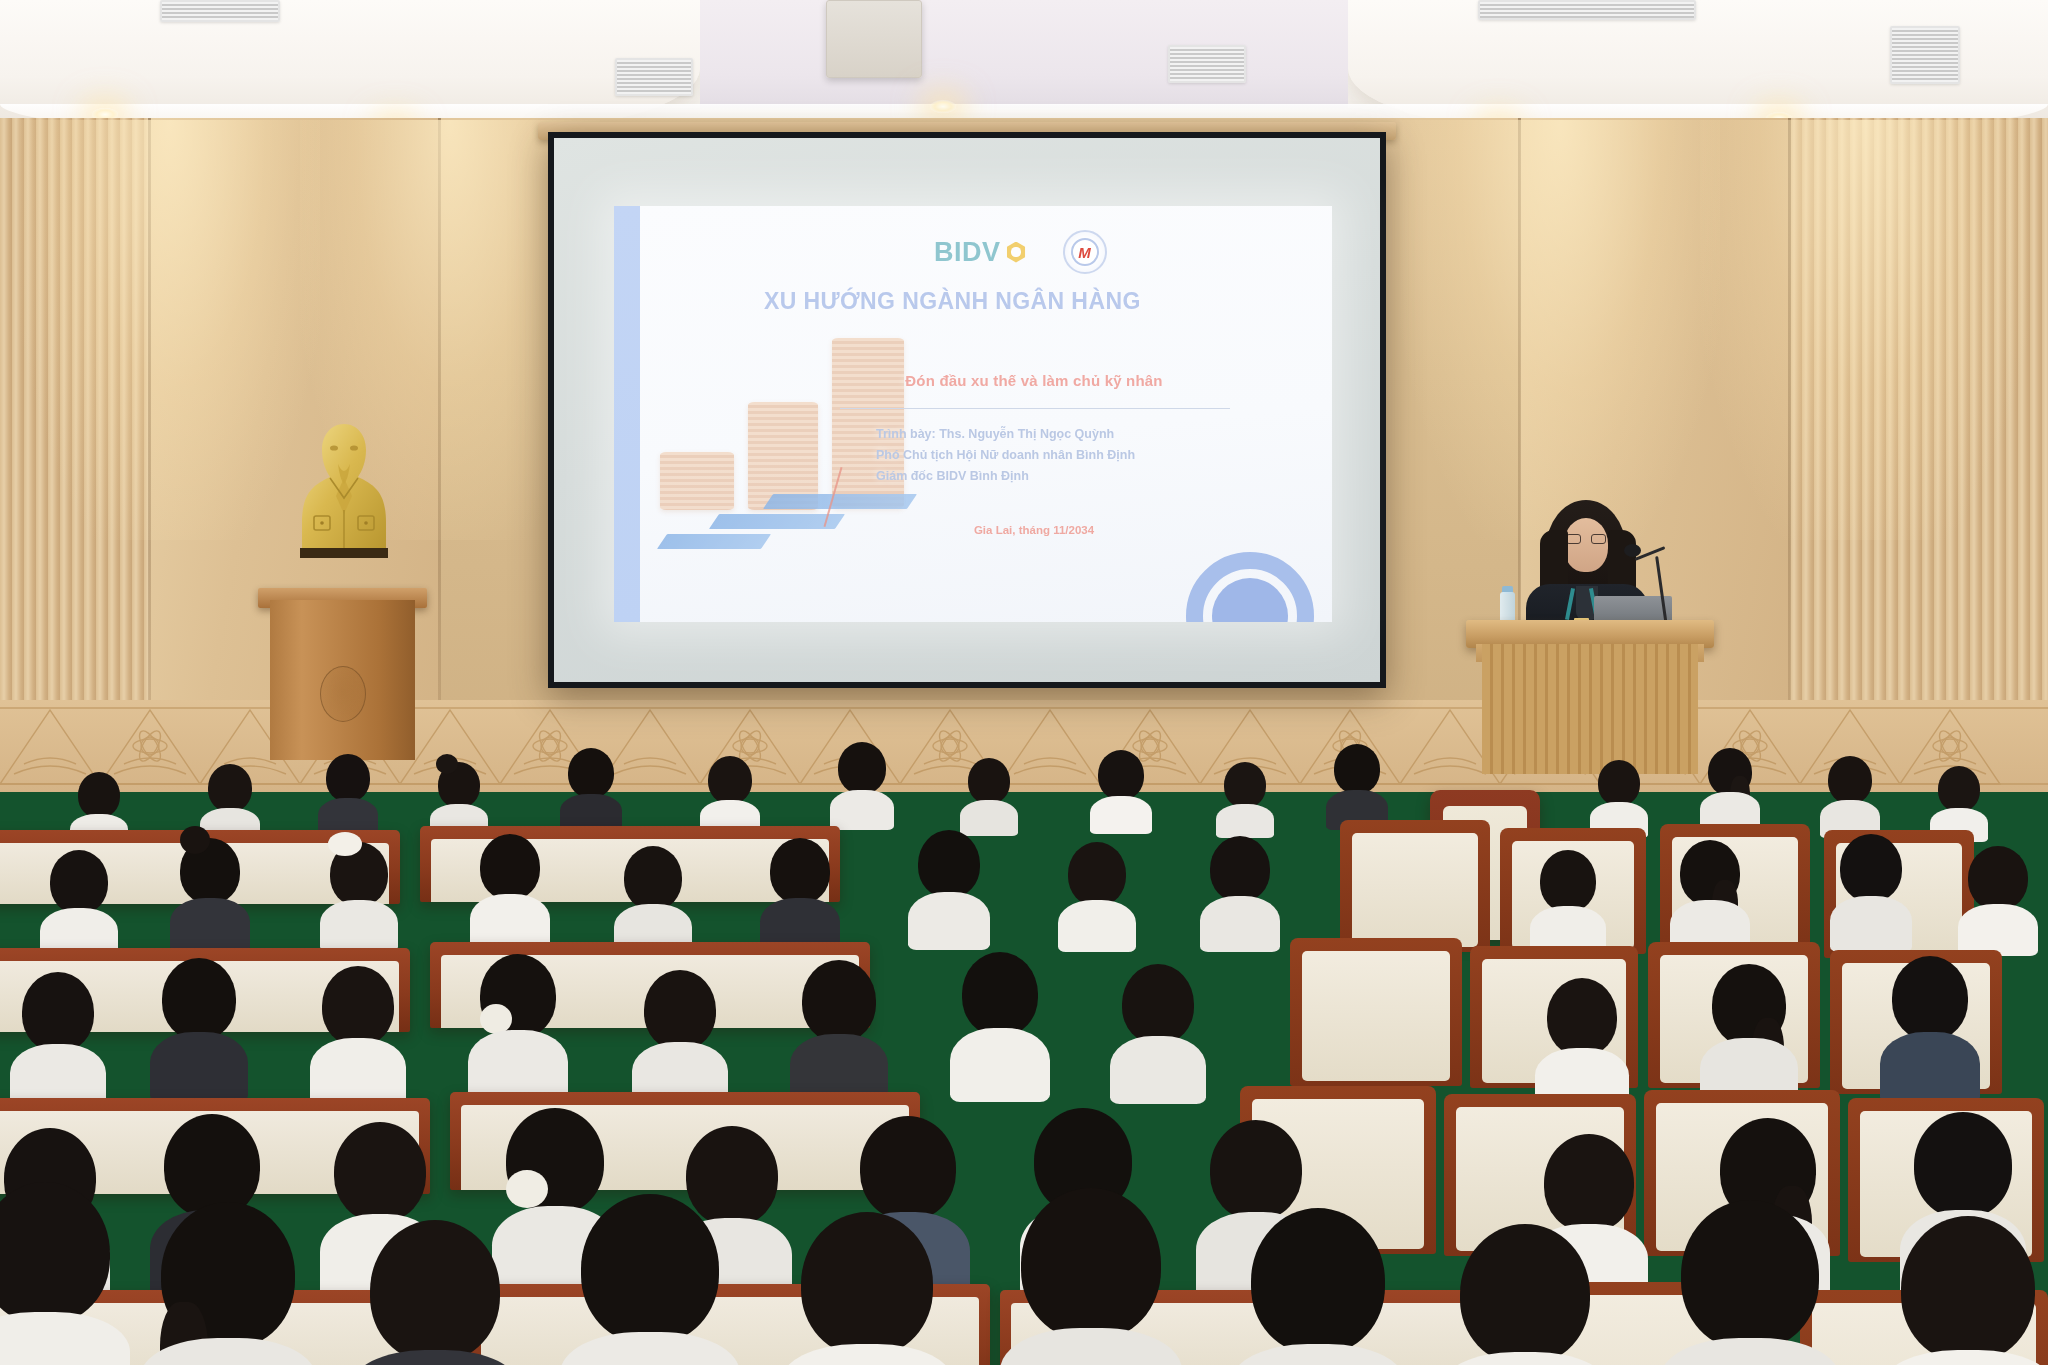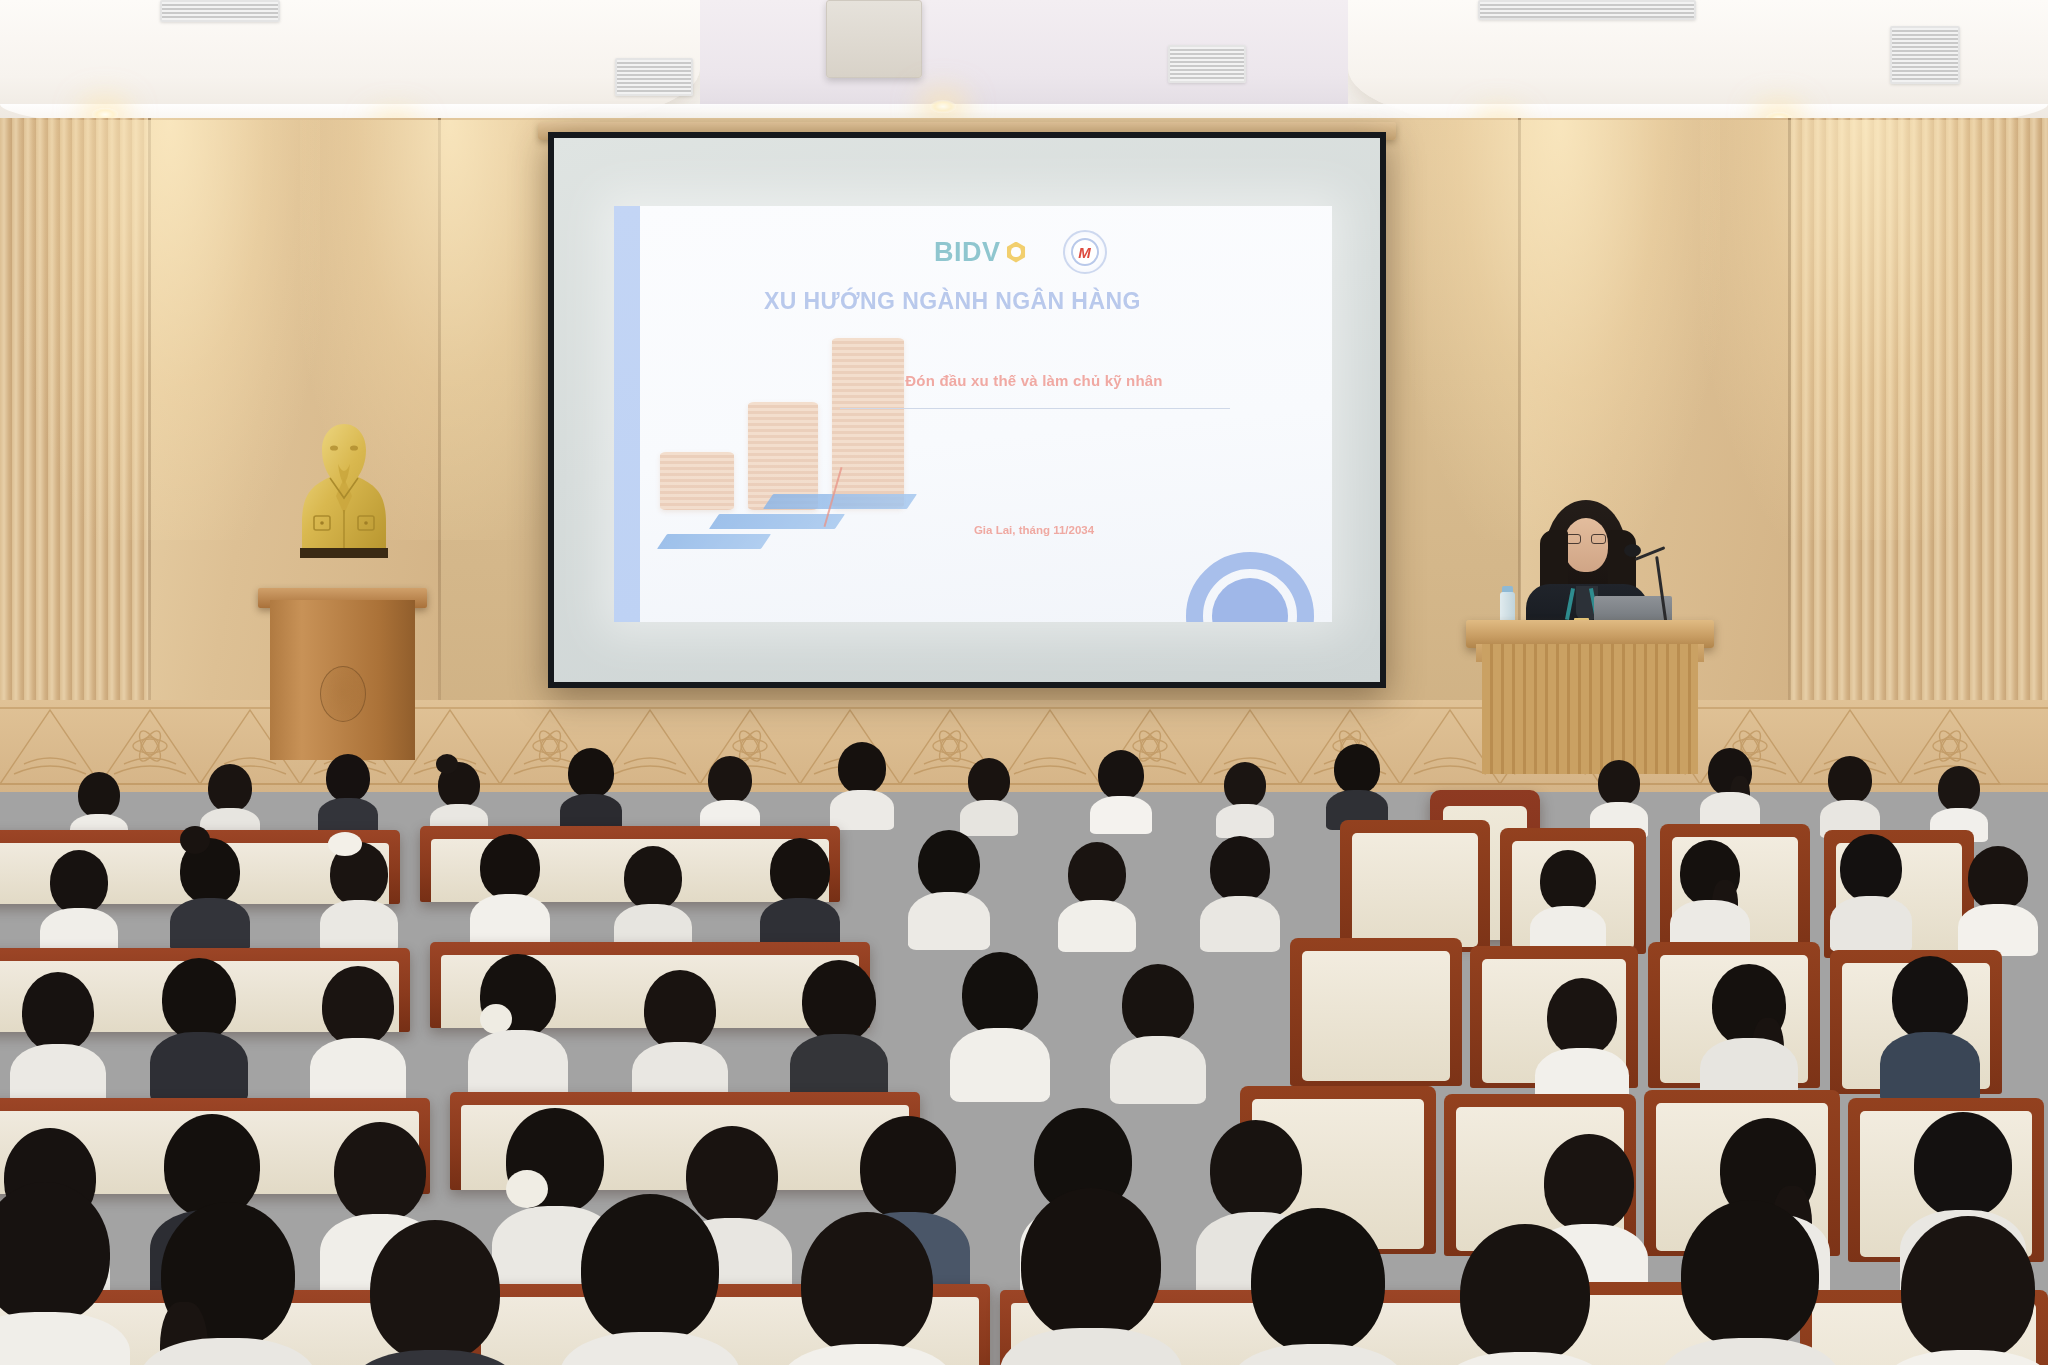--- a/index.html
+++ b/index.html
@@ -4,21 +4,21 @@
 <title>Seminar Hall Presentation</title>
 <style>
   * { margin:0; padding:0; box-sizing:border-box; }
   html,body { background:#101010; }
   body { font-family:"Liberation Sans", sans-serif; }
 
   #scene {
     position:relative;
     width:2048px; height:1365px;
     overflow:hidden;
-    background:#a3a3a3;
+    background:#14532d;
   }
 
   
   .ceiling {
     position:absolute; left:0; top:0; width:2048px; height:150px;
     background:
       radial-gradient(ellipse 900px 200px at 50% 0%, #ffffff 0%, #f5f2ee 55%, #e9e3dc 100%);
   }
   .ceiling-soffit-l {
     position:absolute; left:0; top:0; width:700px; height:128px;
@@ -413,20 +413,25 @@
           <div class="emblem">
             <span class="emblem-m">M</span>
           </div>
         </div>
 
         <div class="slide-title">
           <div>XU HƯỚNG NGÀNH NGÂN HÀNG</div>
         </div>
         <div class="slide-sub">Đón đầu xu thế và làm chủ kỹ nhân</div>
         <div class="slide-rule"></div>
+        <div class="presenter-block">
+          <div>Trình bày: Ths. Nguyễn Thị Ngọc Quỳnh</div>
+          <div>Phó Chủ tịch Hội Nữ doanh nhân Bình Định</div>
+          <div>Giám đốc BIDV Bình Định</div>
+        </div>
         <div class="slide-date">Gia Lai, tháng 11/2034</div>
       </div>
 
     </div>
   </div>
 
   <div class="bust">
     <svg viewBox="0 0 96 178">
       <defs>
         <linearGradient id="gold" x1="0" y1="0" x2="1" y2="1">

